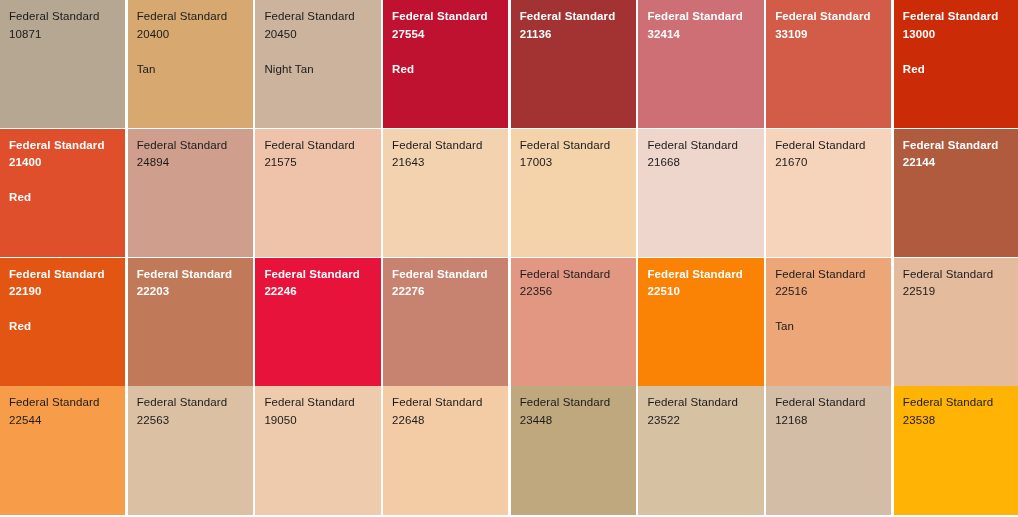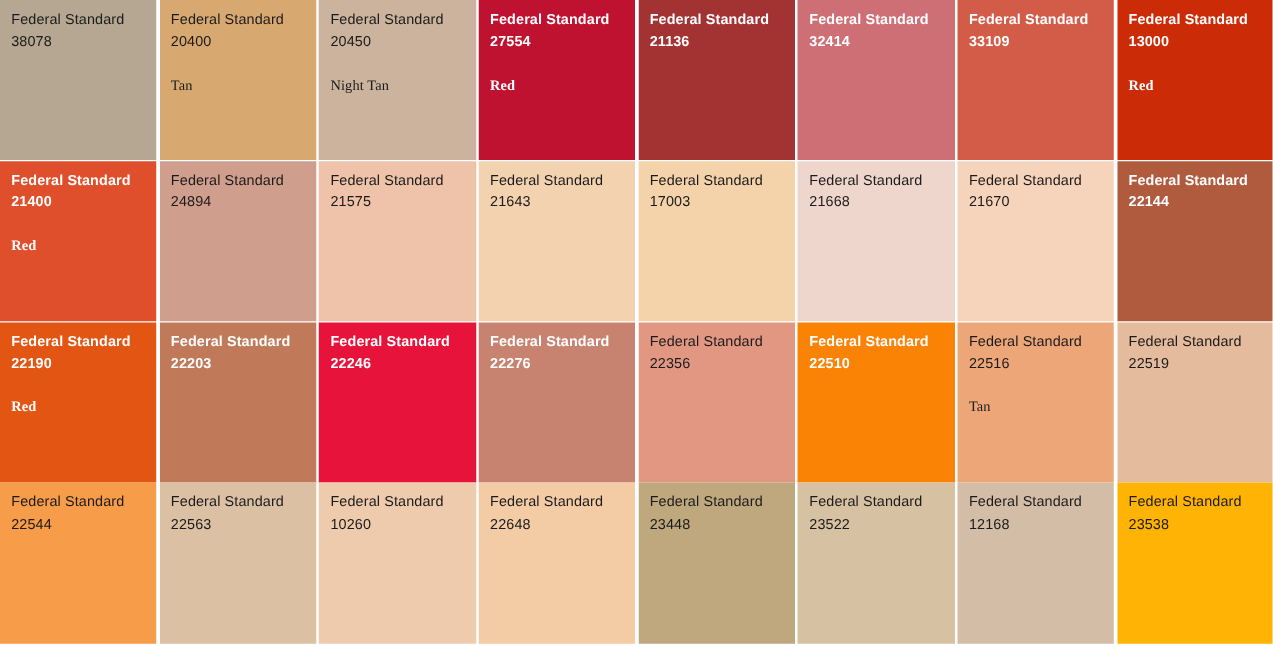--- a/index.html
+++ b/index.html
@@ -31,32 +31,31 @@
     cursor: pointer;
   }
   .swatch-line {
     font-size: 11.5px;
     line-height: 17.5px;
     letter-spacing: 0.1px;
     white-space: nowrap;
   }
   .swatch-name {
     margin-top: 17.5px;
-    font-family: Liberation Serif, serif;
   }
   .dark-text .swatch-line { color: #1b1b1b; font-weight: 400; }
   .light-text .swatch-line { color: #ffffff; font-weight: 700; }
 </style>
 </head>
 <body>
 
 <div id="swatch-grid">
     <div class="swatch dark-text" style="background-color: rgb(181, 167, 145);">
       <div class="swatch-line">Federal Standard</div>
-      <div class="swatch-line">38078</div>
+      <div class="swatch-line">10871</div>
     </div>
     <div class="swatch dark-text" style="background-color: rgb(216, 168, 113);">
       <div class="swatch-line">Federal Standard</div>
       <div class="swatch-line">20400</div>
       <div class="swatch-line swatch-name">Tan</div>
     </div>
     <div class="swatch dark-text" style="background-color: rgb(203, 179, 157);">
       <div class="swatch-line">Federal Standard</div>
       <div class="swatch-line">20450</div>
       <div class="swatch-line swatch-name">Night Tan</div>
@@ -153,21 +152,21 @@
     <div class="swatch dark-text" style="background-color: rgb(247, 156, 72);">
       <div class="swatch-line">Federal Standard</div>
       <div class="swatch-line">22544</div>
     </div>
     <div class="swatch dark-text" style="background-color: rgb(220, 192, 164);">
       <div class="swatch-line">Federal Standard</div>
       <div class="swatch-line">22563</div>
     </div>
     <div class="swatch dark-text" style="background-color: rgb(238, 203, 172);">
       <div class="swatch-line">Federal Standard</div>
-      <div class="swatch-line">10260</div>
+      <div class="swatch-line">19050</div>
     </div>
     <div class="swatch dark-text" style="background-color: rgb(243, 204, 166);">
       <div class="swatch-line">Federal Standard</div>
       <div class="swatch-line">22648</div>
     </div>
     <div class="swatch dark-text" style="background-color: rgb(191, 168, 125);">
       <div class="swatch-line">Federal Standard</div>
       <div class="swatch-line">23448</div>
     </div>
     <div class="swatch dark-text" style="background-color: rgb(215, 193, 163);">

